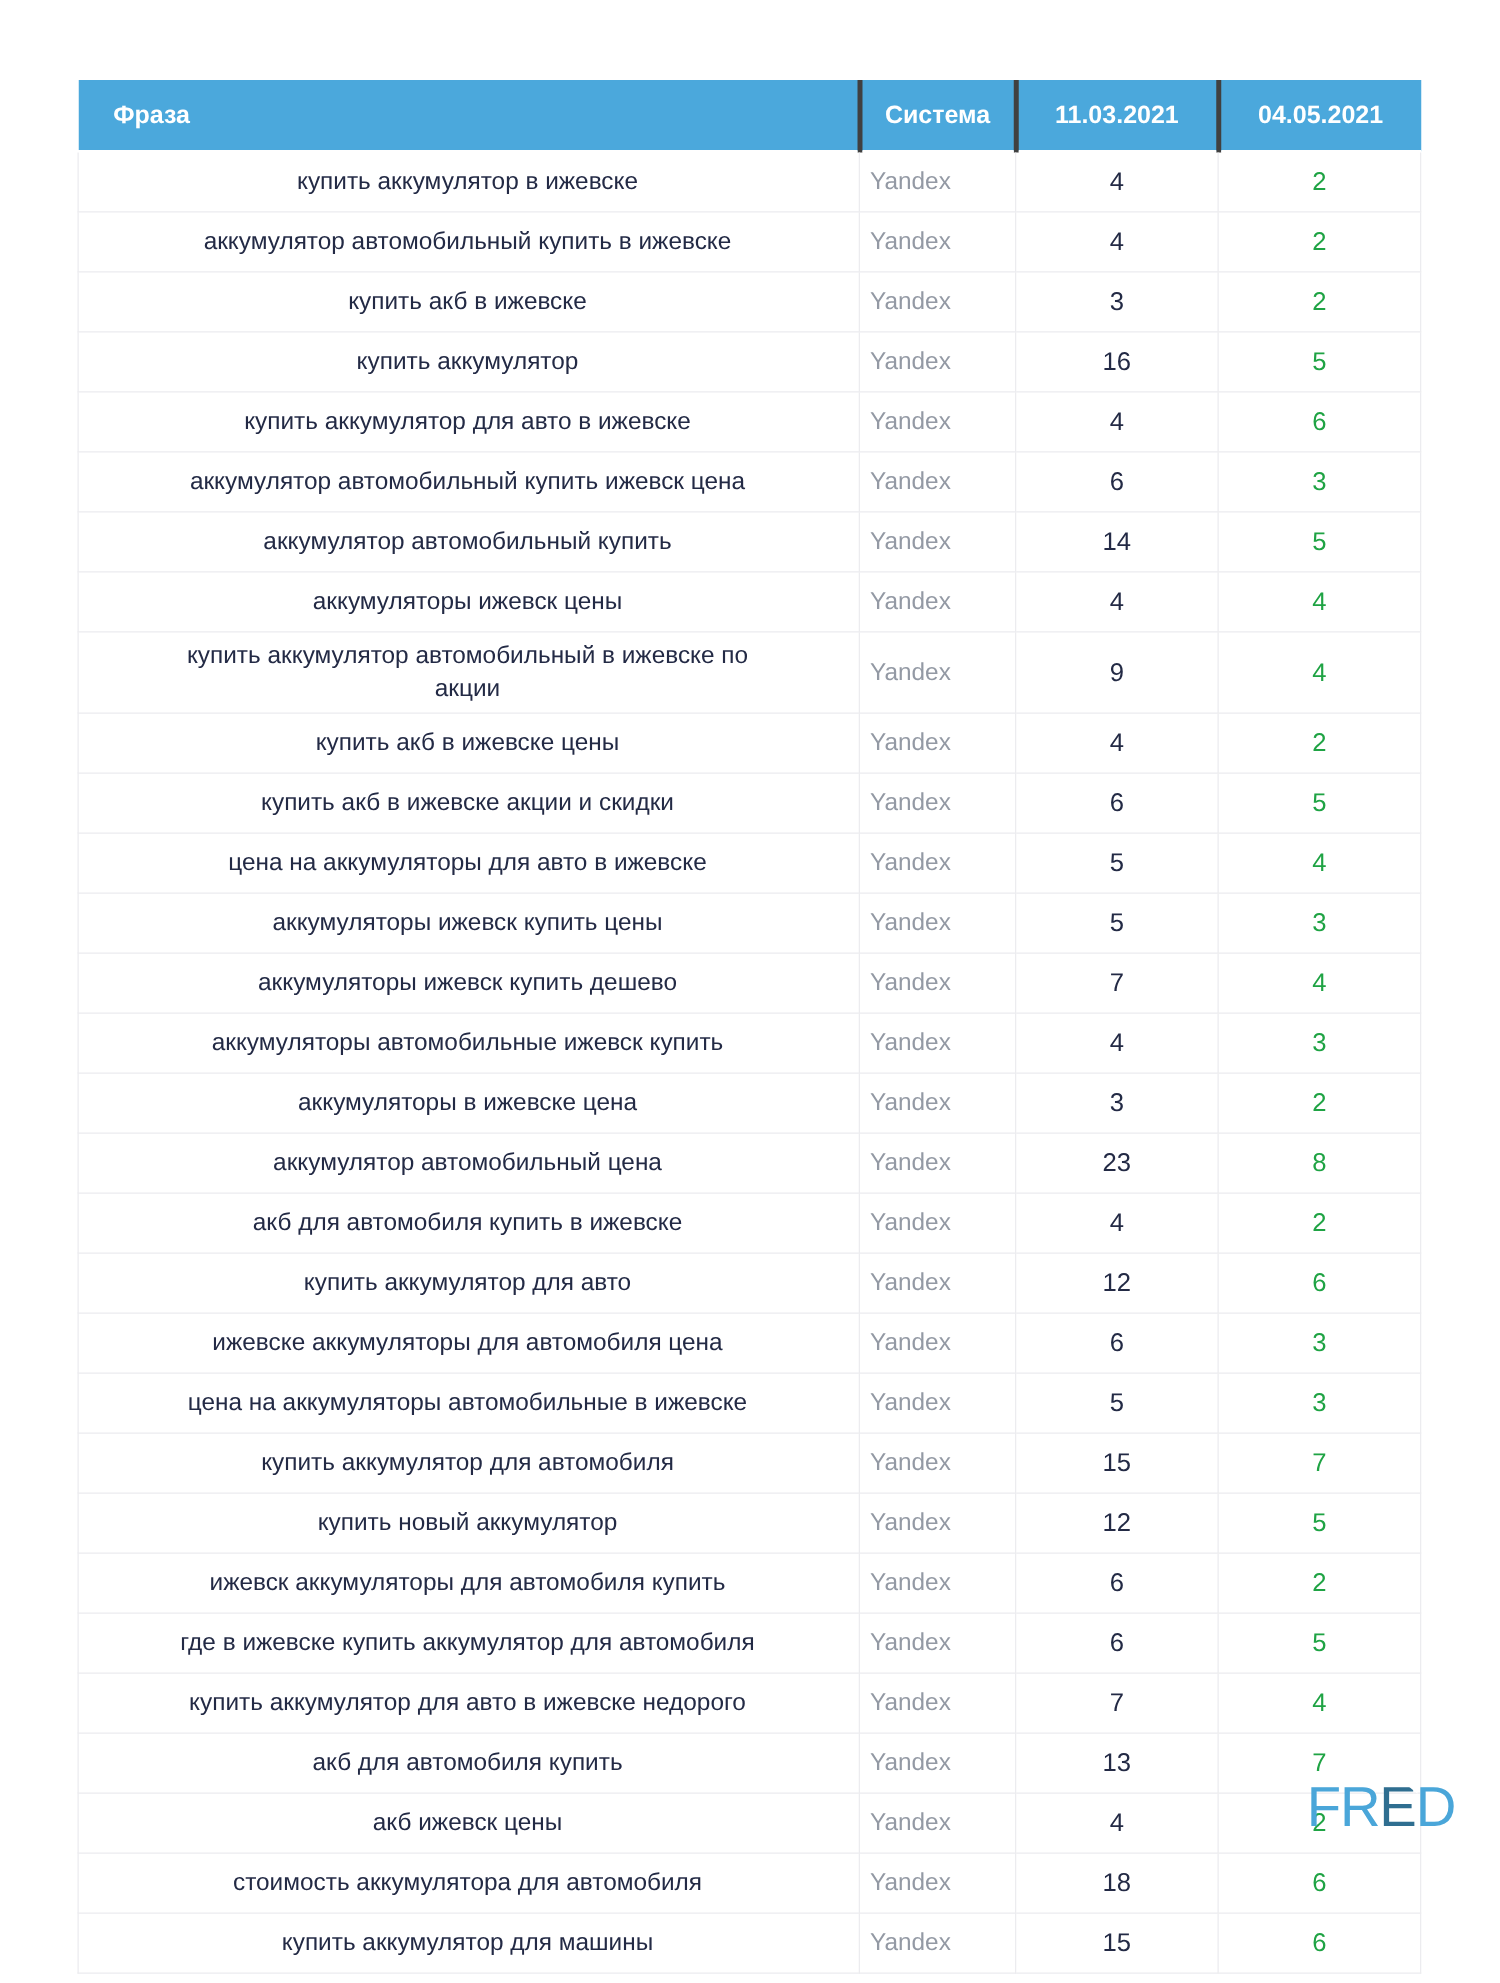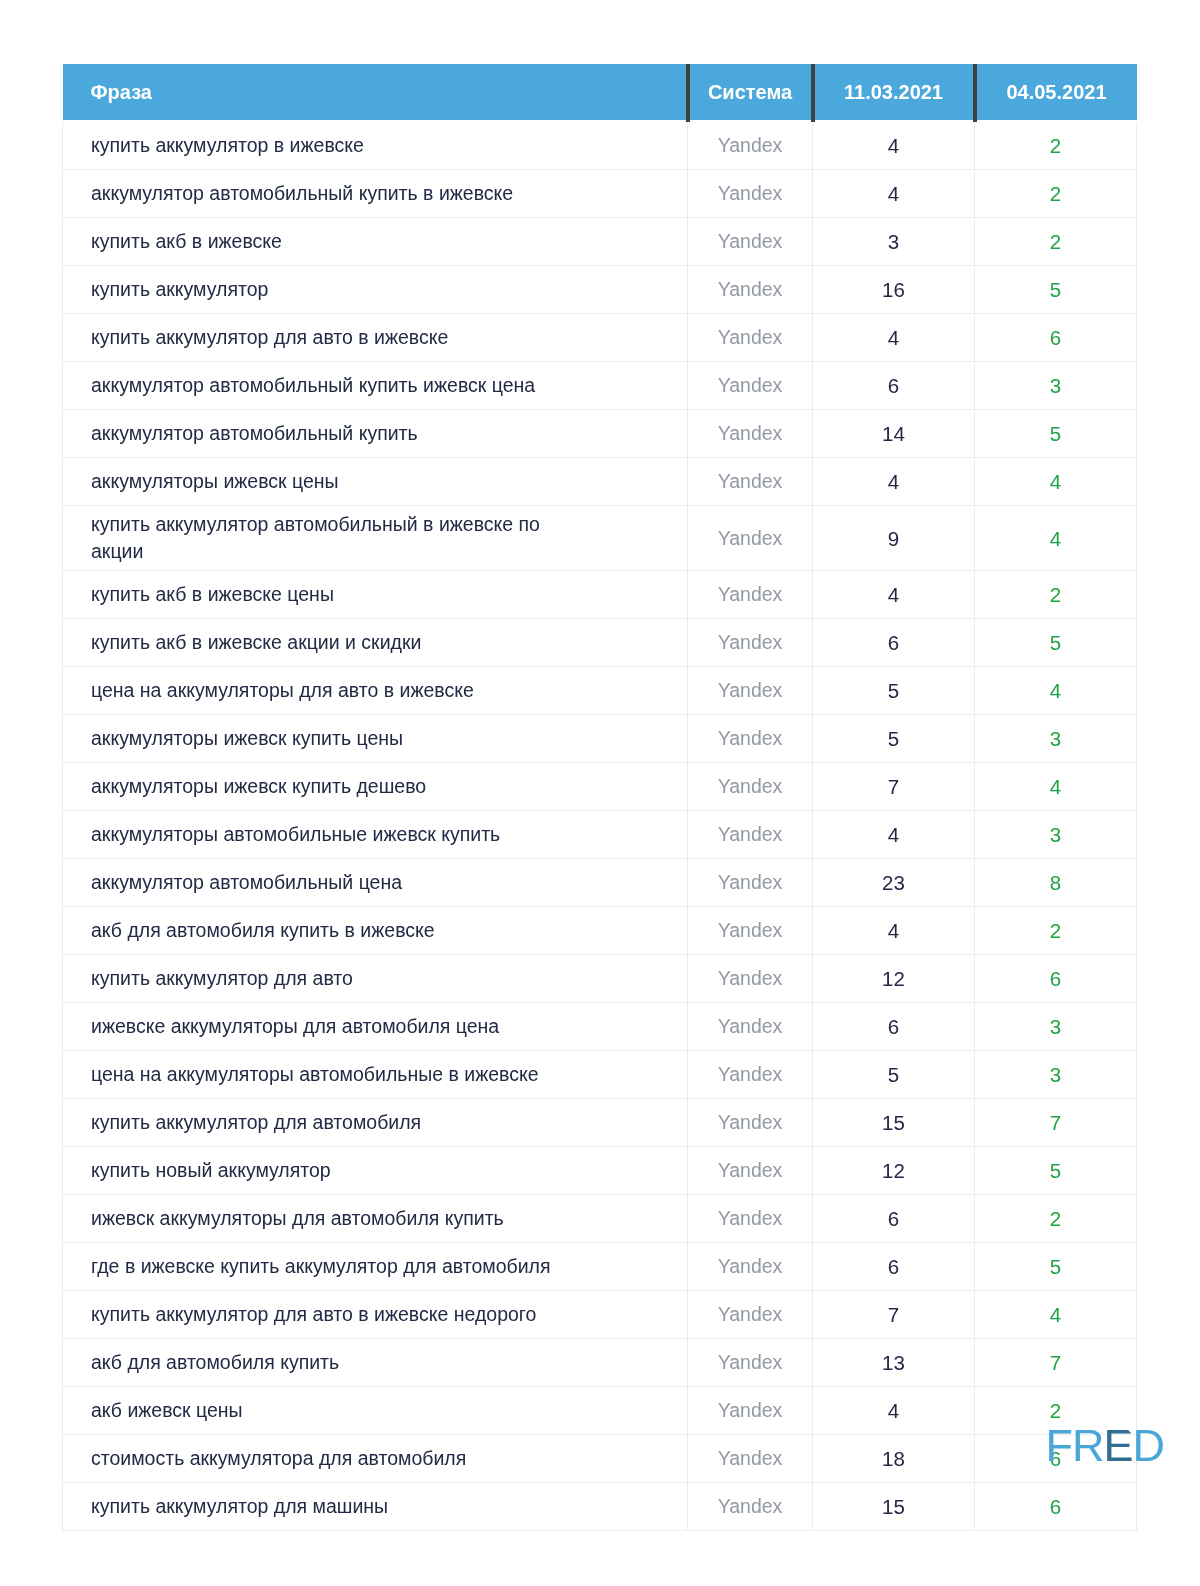--- a/index.html
+++ b/index.html
@@ -49,28 +49,28 @@
     font-size: 19.5px;
     line-height: 27px;
     padding: 5px 8px;
     height: 37px;
     box-sizing: content-box;
     vertical-align: middle;
     background: #ffffff;
   }
   td.c-phrase {
     color: #232A45;
-    text-align: left;
+    text-align: center;
     padding-left: 28px;
     padding-right: 30px;
     white-space: pre-line;
   }
   td.c-system {
     color: #9399A4;
-    text-align: center;
+    text-align: left;
   }
   td.c-pos1 {
     color: #232A45;
     text-align: center;
     font-size: 20.5px;
   }
   td.c-pos2 {
     color: #1FA344;
     text-align: center;
     font-size: 20.5px;
@@ -221,20 +221,26 @@
       <td class="c-pos2">4</td>
     </tr>
 
     <tr>
       <td class="c-phrase">аккумуляторы автомобильные ижевск купить</td>
       <td class="c-system">Yandex</td>
       <td class="c-pos1">4</td>
       <td class="c-pos2">3</td>
     </tr>
 
+    <tr>
+      <td class="c-phrase">аккумуляторы в ижевске цена</td>
+      <td class="c-system">Yandex</td>
+      <td class="c-pos1">3</td>
+      <td class="c-pos2">2</td>
+    </tr>
 
     <tr>
       <td class="c-phrase">аккумулятор автомобильный цена</td>
       <td class="c-system">Yandex</td>
       <td class="c-pos1">23</td>
       <td class="c-pos2">8</td>
     </tr>
 
     <tr>
       <td class="c-phrase">акб для автомобиля купить в ижевске</td>

